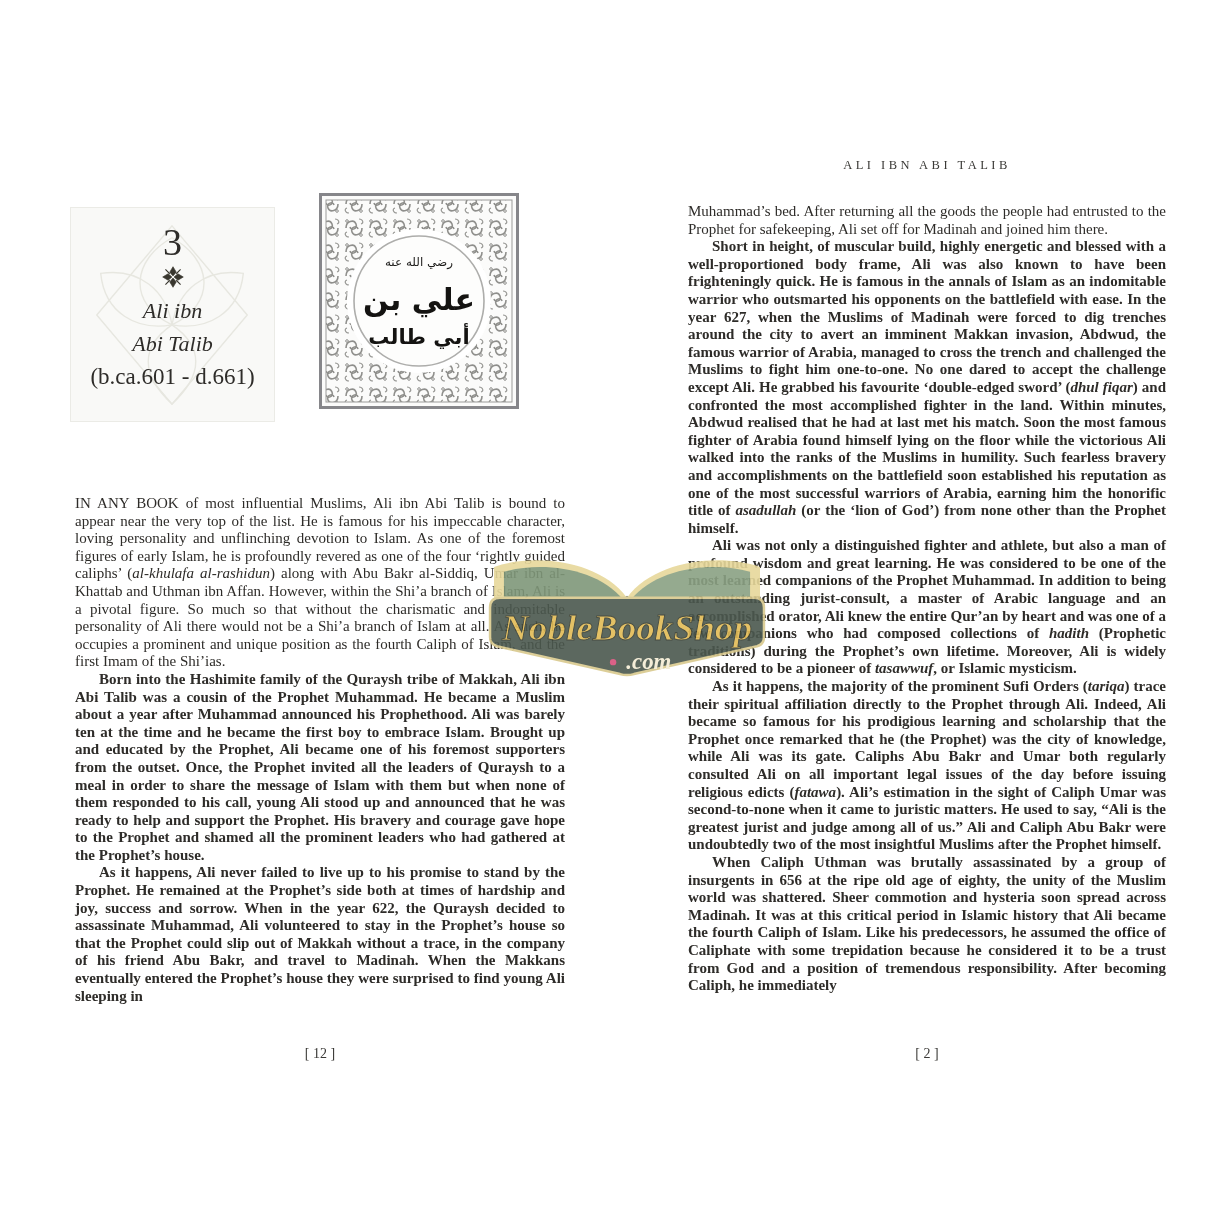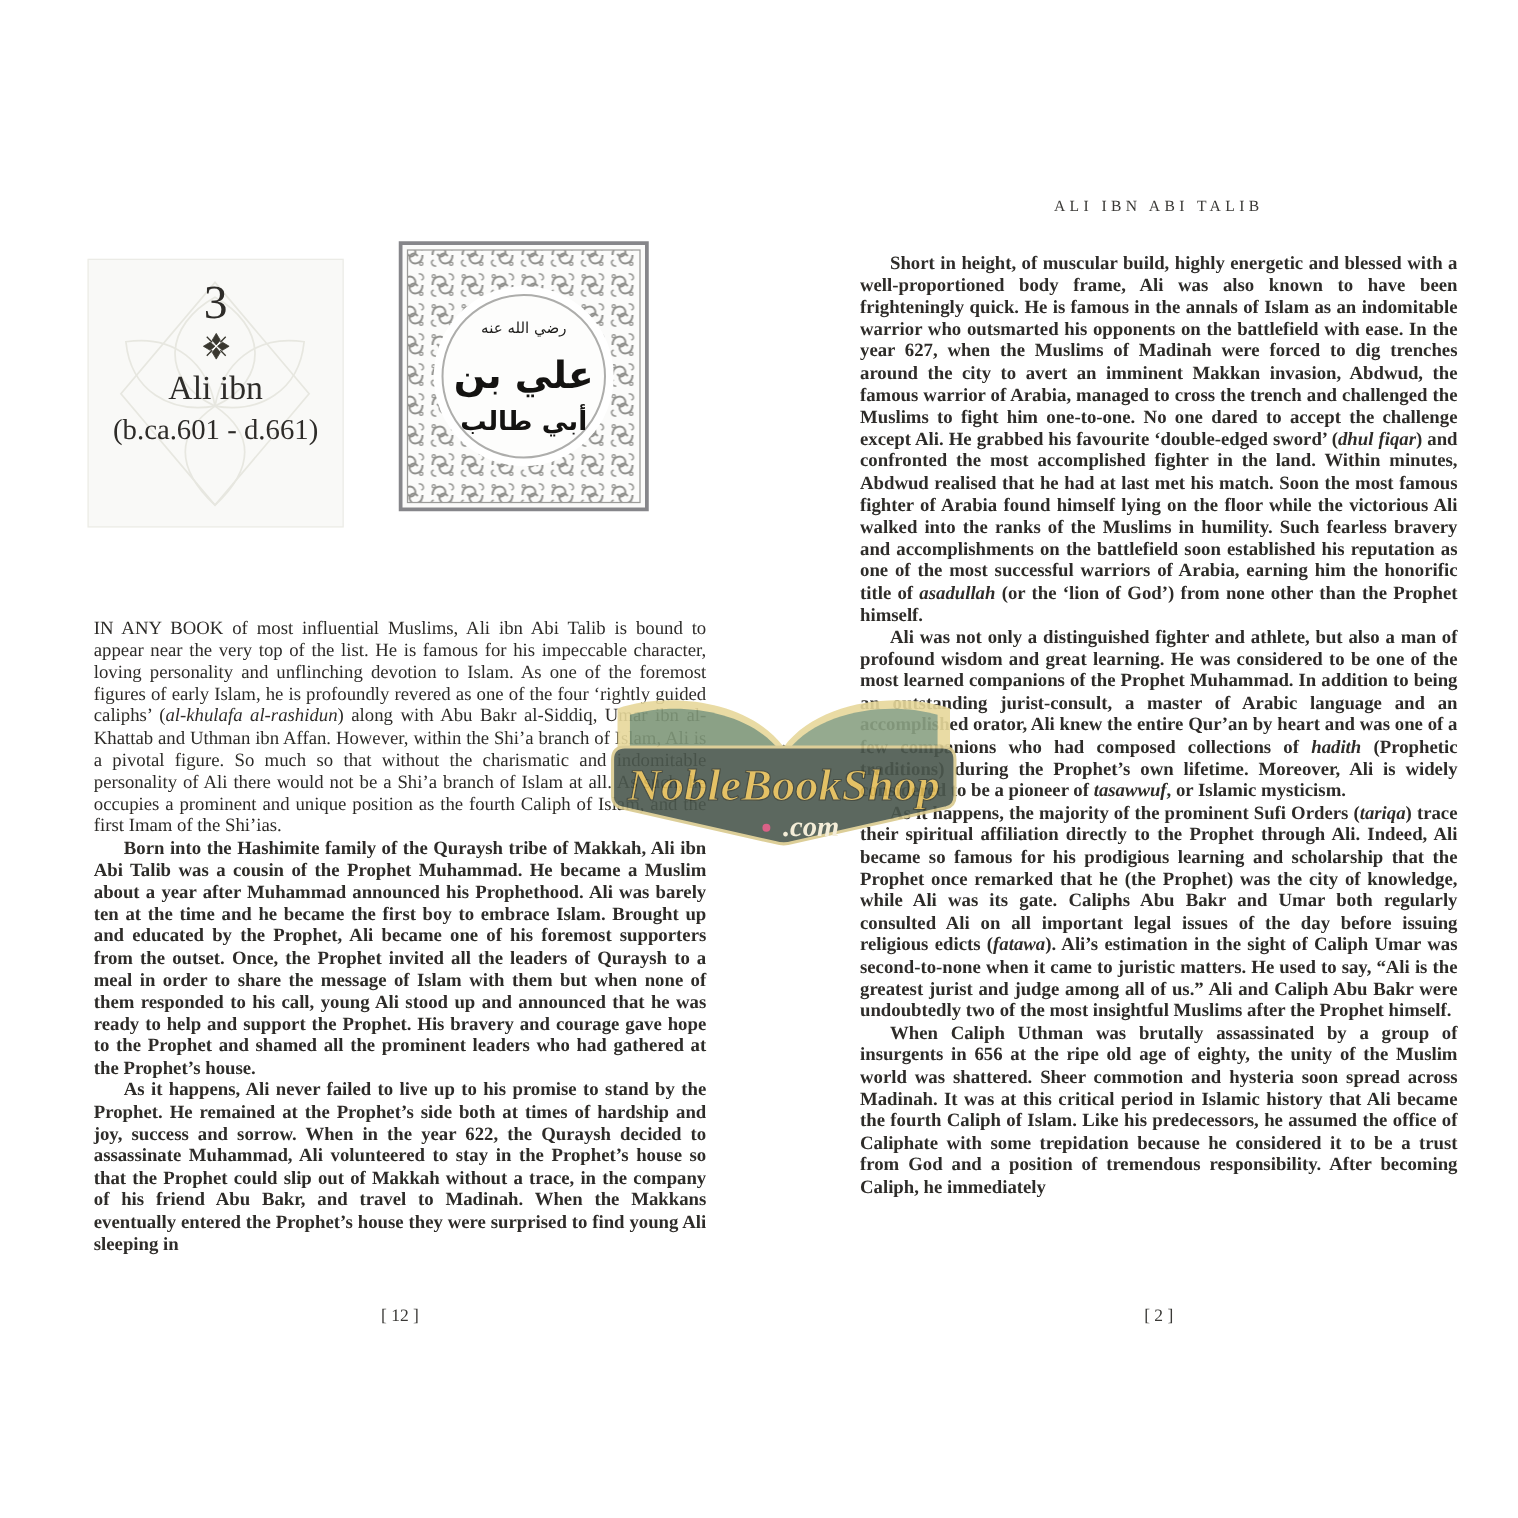--- a/index.html
+++ b/index.html
@@ -10,21 +10,21 @@
   }
   
   .chapter-panel{
     position:absolute;left:70px;top:207px;width:205px;height:215px;
     background:#f9f9f7;border:1px solid #ececе8;border:1px solid #ebebe6;
     text-align:center;box-sizing:border-box;
   }
   .chapter-panel .ghost{position:absolute;left:0;top:0;width:100%;height:100%;}
   .chapter-number{position:relative;margin-top:14px;font-size:38px;line-height:40px;color:#2e2c29;}
   .chapter-ornament{position:relative;height:28px;margin:2px 0 2px 0;}
-  .chapter-title{position:relative;font-size:27px;line-height:33px;color:#2e2c29;}
+  .chapter-title{position:relative;font-style:italic;font-size:22px;line-height:33px;color:#2e2c29;}
   .chapter-dates{position:relative;font-size:23px;line-height:30px;margin-top:2px;color:#2e2c29;text-align:center;}
   
   .ornament-square{position:absolute;left:318px;top:192px;width:202px;height:218px;}
   
   .col{position:absolute;font-size:15px;line-height:17.6px;text-align:justify;color:#2e2c29;}
   .col-left{left:75px;top:495px;width:490px;}
   .col-right{left:688px;top:203px;width:478px;}
   .para{margin:0;}
   .para.ind{text-indent:1.6em;font-weight:bold;}
   
@@ -59,20 +59,21 @@
         <path d="M12,21.5 L15,16.5 L12,13 L9,16.5 Z"></path>
         <path d="M2.5,12 L7.5,9 L11,12 L7.5,15 Z"></path>
         <path d="M21.5,12 L16.5,9 L13,12 L16.5,15 Z"></path>
       </g>
       <g fill="none" stroke="#39372f" stroke-width="1">
         <path d="M5,5 L9,9 M19,5 L15,9 M5,19 L9,15 M19,19 L15,15"></path>
       </g>
     </svg>
   </div>
   <div class="chapter-title">Ali ibn</div>
+  <div class="chapter-title">Abi Talib</div>
   <div class="chapter-dates">(b.ca.601 - d.661)</div>
 </div>
 
 <div class="ornament-square">
   <svg width="202" height="218" viewBox="0 0 202 218" aria-hidden="false">
     <defs>
       <pattern id="arbsq" width="24" height="24" patternUnits="userSpaceOnUse">
         <path d="M4,12 C4,5 12,3 14,8 C16,13 9,15 8,11" fill="none" stroke="#8f8f8c" stroke-width="1.6"></path>
         <path d="M20,12 C20,19 12,21 10,16 C8,11 15,9 16,13" fill="none" stroke="#8f8f8c" stroke-width="1.6"></path>
         <path d="M17,3 C21,3 22,7 19,8" fill="none" stroke="#9a9a97" stroke-width="1.2"></path>
@@ -95,20 +96,21 @@
     <p class="para">IN ANY BOOK of most influential Muslims, Ali ibn Abi Talib is bound to appear near the very top of the list. He is famous for his impeccable character, loving personality and unflinching devotion to Islam. As one of the foremost figures of early Islam, he is profoundly revered as one of the four ‘rightly guided caliphs’ (<i>al-khulafa al-rashidun</i>) along with Abu Bakr al-Siddiq, Umar ibn al-Khattab and Uthman ibn Affan. However, within the Shi’a branch of Islam, Ali is a pivotal figure. So much so that without the charismatic and indomitable personality of Ali there would not be a Shi’a branch of Islam at all. As such, he occupies a prominent and unique position as the fourth Caliph of Islam, and the first Imam of the Shi’ias.</p>
     <p class="para ind">Born into the Hashimite family of the Quraysh tribe of Makkah, Ali ibn Abi Talib was a cousin of the Prophet Muhammad. He became a Muslim about a year after Muhammad announced his Prophethood. Ali was barely ten at the time and he became the first boy to embrace Islam. Brought up and educated by the Prophet, Ali became one of his foremost supporters from the outset. Once, the Prophet invited all the leaders of Quraysh to a meal in order to share the message of Islam with them but when none of them responded to his call, young Ali stood up and announced that he was ready to help and support the Prophet. His bravery and courage gave hope to the Prophet and shamed all the prominent leaders who had gathered at the Prophet’s house.</p>
     <p class="para ind">As it happens, Ali never failed to live up to his promise to stand by the Prophet. He remained at the Prophet’s side both at times of hardship and joy, success and sorrow. When in the year 622, the Quraysh decided to assassinate Muhammad, Ali volunteered to stay in the Prophet’s house so that the Prophet could slip out of Makkah without a trace, in the company of his friend Abu Bakr, and travel to Madinah. When the Makkans eventually entered the Prophet’s house they were surprised to find young Ali sleeping in</p>
   </div>
 
 <div class="folio folio-left">[ 12 ]</div>
 
 <div class="running-header">ALI IBN ABI TALIB</div>
 
 <div class="col col-right">
+    <p class="para">Muhammad’s bed. After returning all the goods the people had entrusted to the Prophet for safekeeping, Ali set off for Madinah and joined him there.</p>
     <p class="para ind">Short in height, of muscular build, highly energetic and blessed with a well-proportioned body frame, Ali was also known to have been frighteningly quick. He is famous in the annals of Islam as an indomitable warrior who outsmarted his opponents on the battlefield with ease. In the year 627, when the Muslims of Madinah were forced to dig trenches around the city to avert an imminent Makkan invasion, Abdwud, the famous warrior of Arabia, managed to cross the trench and challenged the Muslims to fight him one-to-one. No one dared to accept the challenge except Ali. He grabbed his favourite ‘double-edged sword’ (<i>dhul fiqar</i>) and confronted the most accomplished fighter in the land. Within minutes, Abdwud realised that he had at last met his match. Soon the most famous fighter of Arabia found himself lying on the floor while the victorious Ali walked into the ranks of the Muslims in humility. Such fearless bravery and accomplishments on the battlefield soon established his reputation as one of the most successful warriors of Arabia, earning him the honorific title of <i>asadullah</i> (or the ‘lion of God’) from none other than the Prophet himself.</p>
     <p class="para ind">Ali was not only a distinguished fighter and athlete, but also a man of profound wisdom and great learning. He was considered to be one of the most learned companions of the Prophet Muhammad. In addition to being an outstanding jurist-consult, a master of Arabic language and an accomplished orator, Ali knew the entire Qur’an by heart and was one of a few companions who had composed collections of <i>hadith</i> (Prophetic traditions) during the Prophet’s own lifetime. Moreover, Ali is widely considered to be a pioneer of <i>tasawwuf</i>, or Islamic mysticism.</p>
     <p class="para ind">As it happens, the majority of the prominent Sufi Orders (<i>tariqa</i>) trace their spiritual affiliation directly to the Prophet through Ali. Indeed, Ali became so famous for his prodigious learning and scholarship that the Prophet once remarked that he (the Prophet) was the city of knowledge, while Ali was its gate. Caliphs Abu Bakr and Umar both regularly consulted Ali on all important legal issues of the day before issuing religious edicts (<i>fatawa</i>). Ali’s estimation in the sight of Caliph Umar was second-to-none when it came to juristic matters. He used to say, “Ali is the greatest jurist and judge among all of us.” Ali and Caliph Abu Bakr were undoubtedly two of the most insightful Muslims after the Prophet himself.</p>
     <p class="para ind">When Caliph Uthman was brutally assassinated by a group of insurgents in 656 at the ripe old age of eighty, the unity of the Muslim world was shattered. Sheer commotion and hysteria soon spread across Madinah. It was at this critical period in Islamic history that Ali became the fourth Caliph of Islam. Like his predecessors, he assumed the office of Caliphate with some trepidation because he considered it to be a trust from God and a position of tremendous responsibility. After becoming Caliph, he immediately</p>
   </div>
 
 <div class="folio folio-right">[ 2 ]</div>
 
 <div class="watermark">
   <svg width="298" height="132" viewBox="0 0 300 133" aria-hidden="true">

